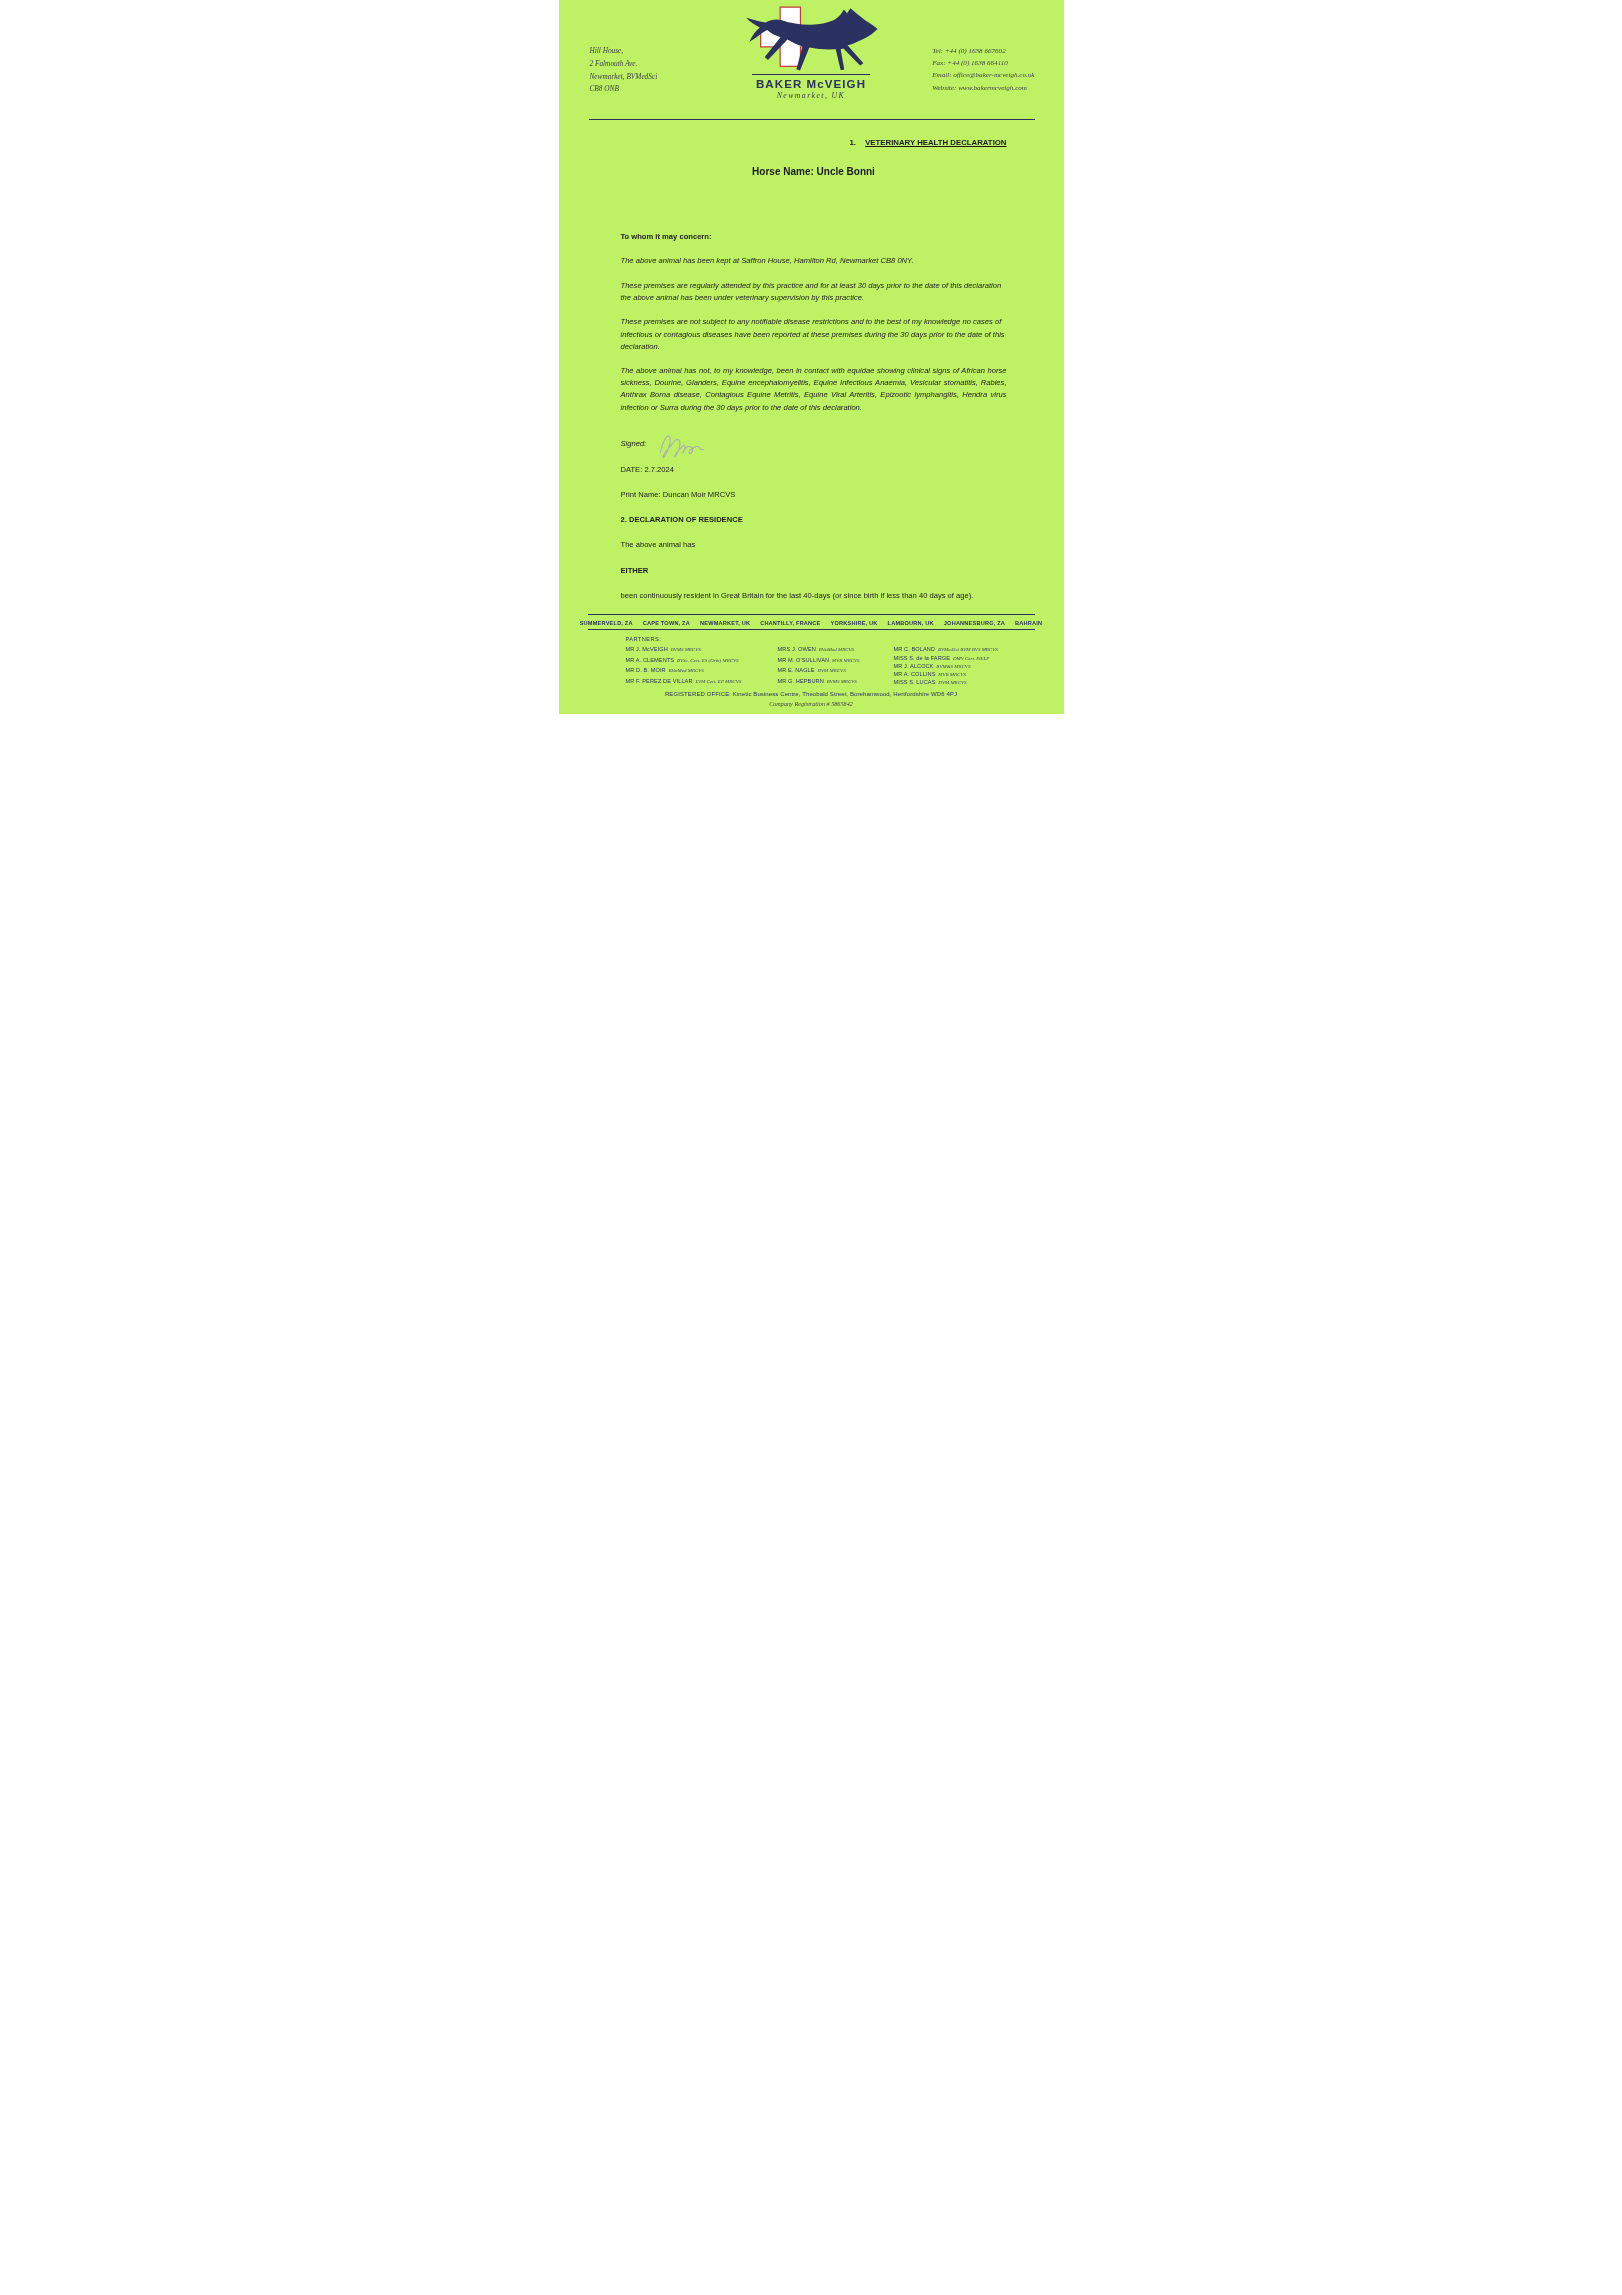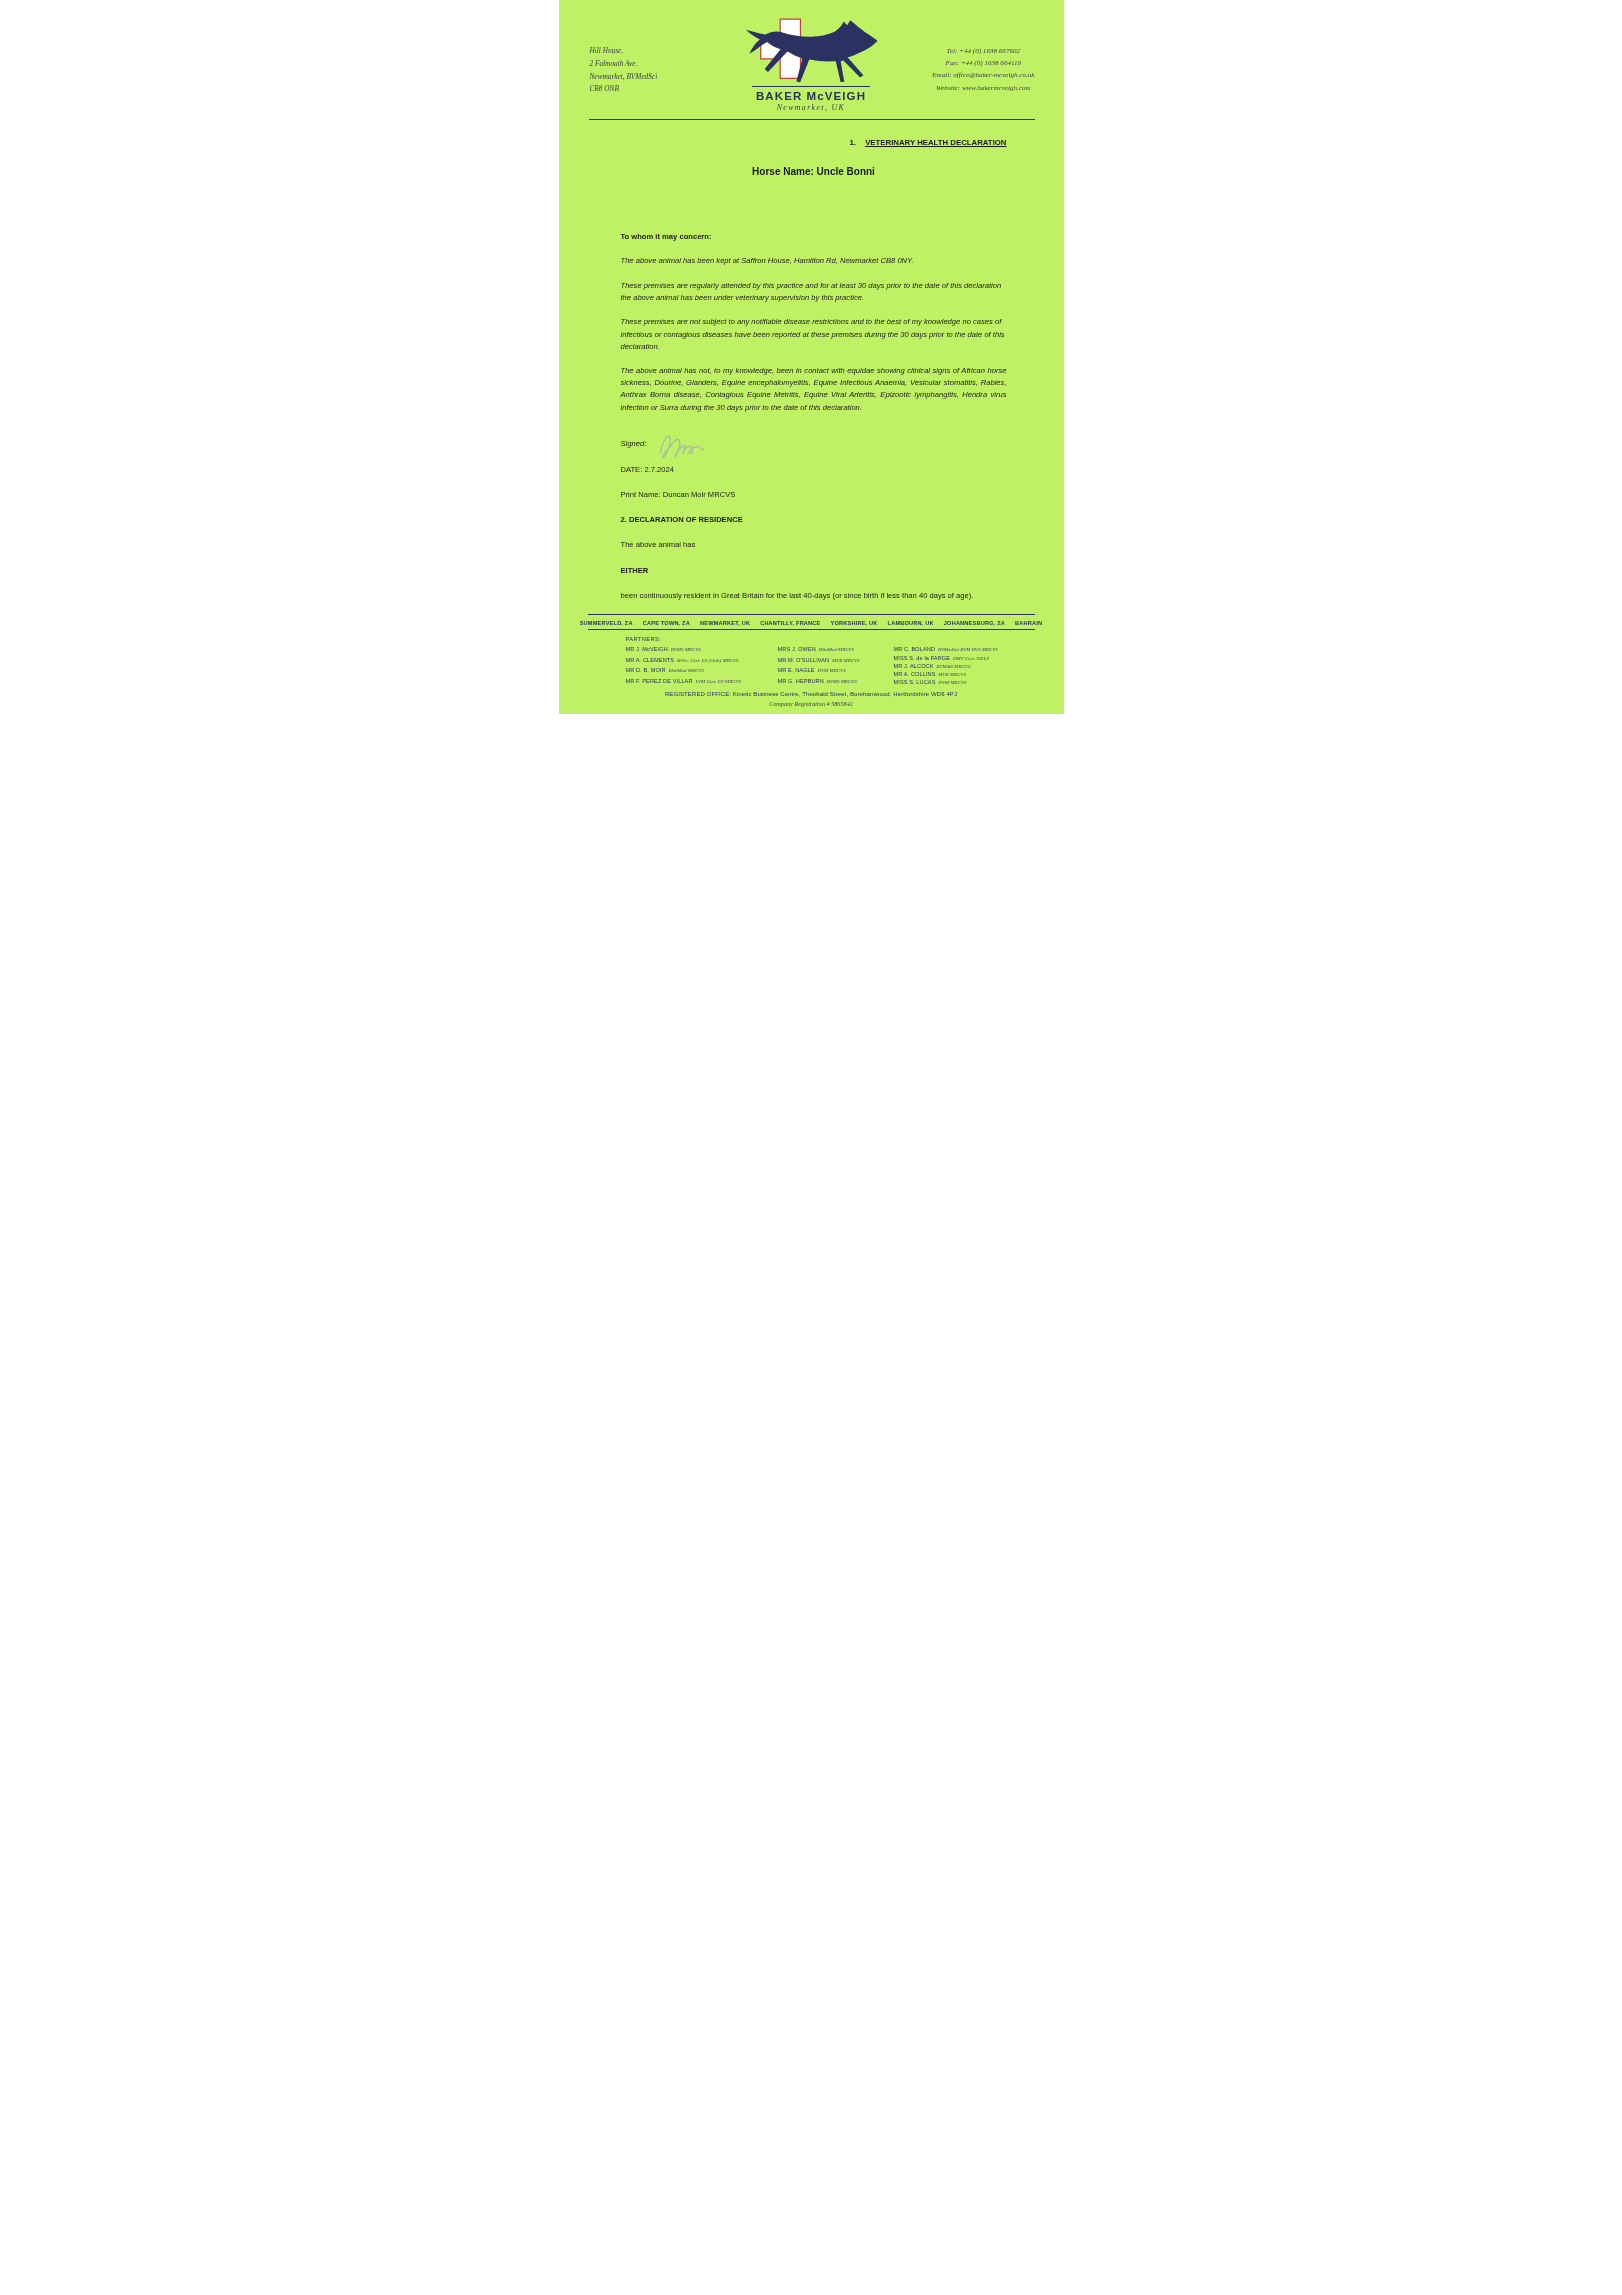--- a/index.html
+++ b/index.html
@@ -15,25 +15,25 @@
     overflow:hidden;
   }
   
   .header{ position:relative; height:120px; }
   .addr{
     position:absolute; left:31px; top:45px;
     font-family:"Liberation Serif", serif; font-style:italic;
     font-size:7.3px; line-height:1.75; color:#3d4049;
   }
   .contact{
-    position:absolute; right:29px; top:45px; text-align:center;
+    position:absolute; right:29px; top:45px; text-align:left;
     font-family:"Liberation Serif", serif; font-style:italic;
     font-size:7.1px; line-height:1.72; color:#3d4049;
   }
-  .logo-block{ position:absolute; left:0; right:0; top:15px; text-align:center; }
+  .logo-block{ position:absolute; left:0; right:0; top:3px; text-align:center; }
   .logo-svg{ display:block; margin:0 auto; }
   .logo-rule{ width:118px; margin:0.9px auto 2.8px; border-top:0.9px solid #2b3160; }
   .brand{
     font-size:11.5px; font-weight:600; letter-spacing:1.1px;
     color:#2b3160;
   }
   .brand-sub{
     margin-top:1.4px;
     font-family:"Liberation Serif", serif; font-style:italic;
     font-size:7.8px; letter-spacing:1.4px; color:#3d4049;

